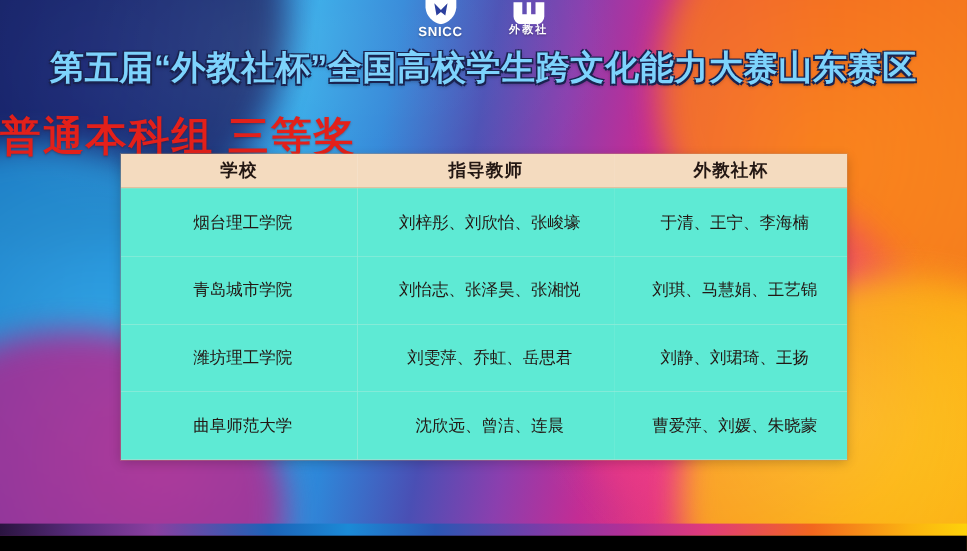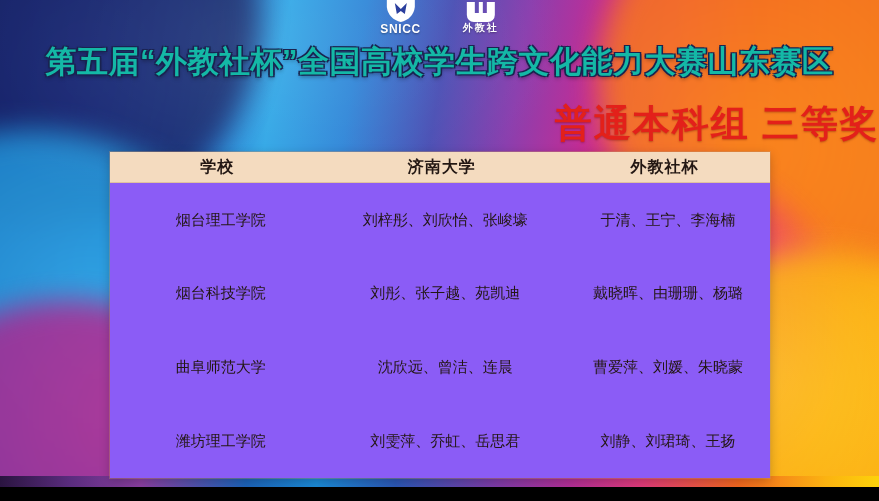--- a/index.html
+++ b/index.html
@@ -143,52 +143,52 @@
   
   .main-title {
     position: absolute;
     top: 41px;
     left: 0; right: 0;
     text-align: center;
     font-family: "Liberation Sans", "DejaVu Sans", sans-serif;
     font-weight: bold;
     font-size: 31px;
     letter-spacing: .5px;
-    color: #14b8a6;
+    color: #7dd3fc;
     white-space: nowrap;
     z-index: 6;
     text-shadow:
       -1.4px -1.4px 0 #1a2350,
        1.4px -1.4px 0 #1a2350,
       -1.4px  1.4px 0 #1a2350,
        1.4px  1.4px 0 #1a2350,
        0 2px 4px rgba(0,0,0,.45);
   }
   .sub-title {
     position: absolute;
     top: 99px;
     left: 0; right: 0;
-    text-align: right;
+    text-align: left;
     font-family: "Liberation Sans", "DejaVu Sans", sans-serif;
     font-weight: bold;
     font-size: 37px;
     letter-spacing: 2px;
     color: #e3201a;
     white-space: nowrap;
     z-index: 6;
     text-shadow: 0 1px 2px rgba(90,0,0,.35);
   }
 
   
   .table-card {
     position: absolute;
     left: 110px;
-    top: 152px;
+    top: 140px;
     width: 660px;
-    height: 326px;
+    height: 278px;
     background: #fbefe3;
     box-shadow: 0 0 0 1px rgba(200,150,110,.35), 0 3px 10px rgba(0,0,0,.22);
     z-index: 7;
     overflow: hidden;
   }
   table.award {
     width: 100%;
     height: 100%;
     border-collapse: collapse;
     table-layout: fixed;
@@ -205,21 +205,21 @@
   table.award thead th {
     background: #f4dbbf;
     font-weight: bold;
     font-size: 16px;
     height: 30px;
     letter-spacing: 1px;
     border-bottom: 1px solid #e0c1a0;
   }
   table.award tbody td {
     height: 37px;
-    background: #8b5cf6;
+    background: #5eead4;
     padding-left: 11px;
   }
   col.c-school   { width: 32.5%; }
   col.c-students { width: 35.5%; }
   col.c-teachers { width: 32.0%; }
 </style>
 </head>
 <body>
 
 <div id="slide">
@@ -265,45 +265,45 @@
   <div class="table-card">
     <table class="award">
       <colgroup>
         <col class="c-school">
         <col class="c-students">
         <col class="c-teachers">
       </colgroup>
       <thead>
         <tr>
           <th>学校</th>
-          <th>济南大学</th>
+          <th>指导教师</th>
           <th>外教社杯</th>
         </tr>
       </thead>
       <tbody id="award-rows">
           <tr>
             <td>烟台理工学院</td>
             <td>刘梓彤、刘欣怡、张峻壕</td>
             <td>于清、王宁、李海楠</td>
           </tr>
           <tr>
-            <td>烟台科技学院</td>
-            <td>刘彤、张子越、苑凯迪</td>
-            <td>戴晓晖、由珊珊、杨璐</td>
+            <td>青岛城市学院</td>
+            <td>刘怡志、张泽昊、张湘悦</td>
+            <td>刘琪、马慧娟、王艺锦</td>
+          </tr>
+          <tr>
+            <td>潍坊理工学院</td>
+            <td>刘雯萍、乔虹、岳思君</td>
+            <td>刘静、刘珺琦、王扬</td>
           </tr>
           <tr>
             <td>曲阜师范大学</td>
             <td>沈欣远、曾洁、连晨</td>
             <td>曹爱萍、刘媛、朱晓蒙</td>
           </tr>
-          <tr>
-            <td>潍坊理工学院</td>
-            <td>刘雯萍、乔虹、岳思君</td>
-            <td>刘静、刘珺琦、王扬</td>
-          </tr>
         </tbody>
     </table>
   </div>
 
   <div class="bottom-strip"></div>
   <div class="bottom-black"></div>
 
 </div>
 
 </body></html>

